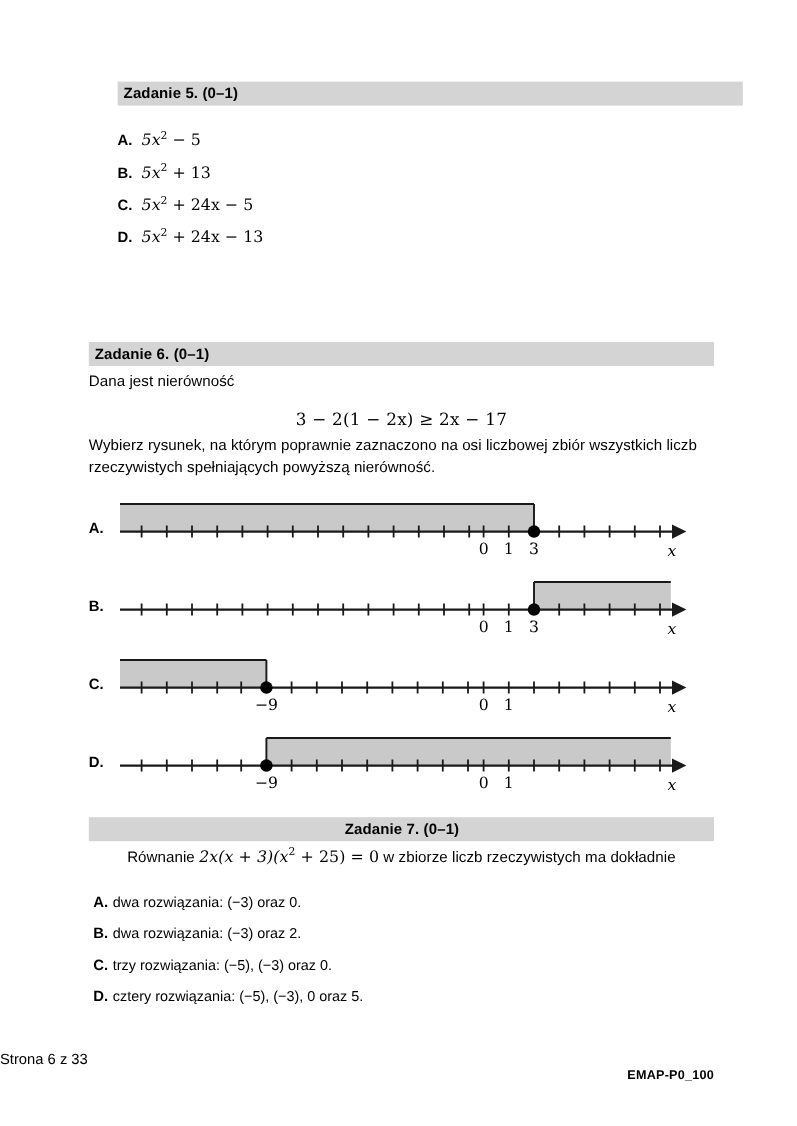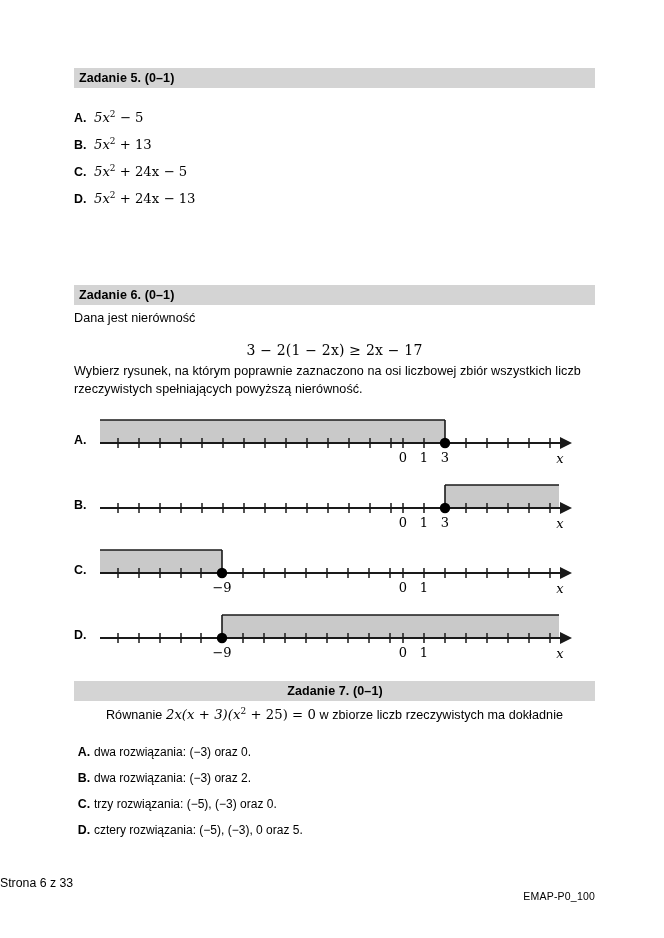--- a/index.html
+++ b/index.html
@@ -128,30 +128,30 @@
     left: 0;
     top: 876px;
     width: 664px;
     font-size: 12.3px;
   }
   .footer-code {
     position: absolute;
     right: 69px;
     top: 890px;
     font-size: 10.5px;
-    font-weight: normal;
+    font-weight: bold;
     letter-spacing: 0.2px;
   }
 </style>
 </head>
 <body>
 
 <div class="page">
 
-  <div class="content" style="top:68px;">
+  <div class="content" style="top:68px;margin-left:24px;">
 
     <div class="task-header">
       <span class="num">Zadanie 5.</span>
       <span class="pts">(0–1)</span>
     </div>
 
     <div class="options" style="margin-top:22px;">
       <div class="opt-row">
         <span class="opt-letter">A.</span>
         <span class="opt-body"><i>5x</i><sup class="exp">2</sup><span> − 5</span></span>

